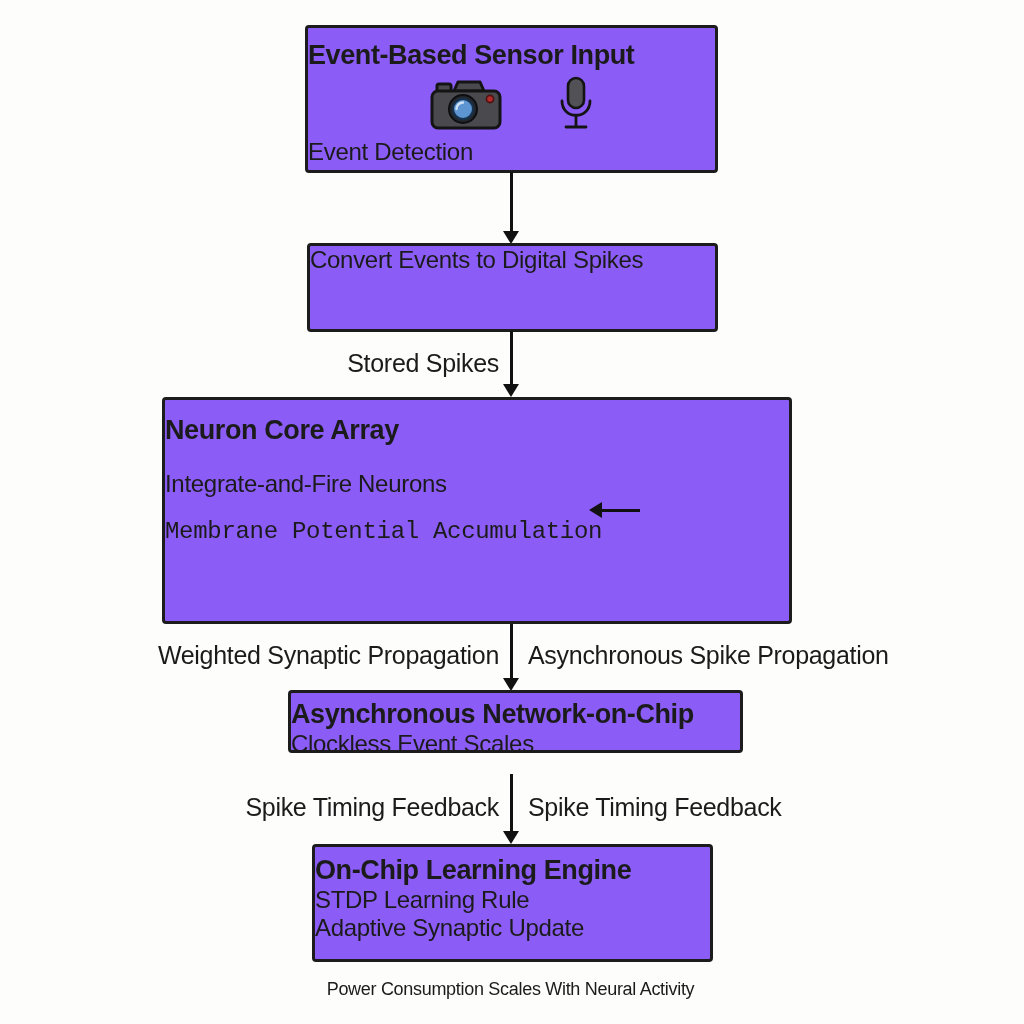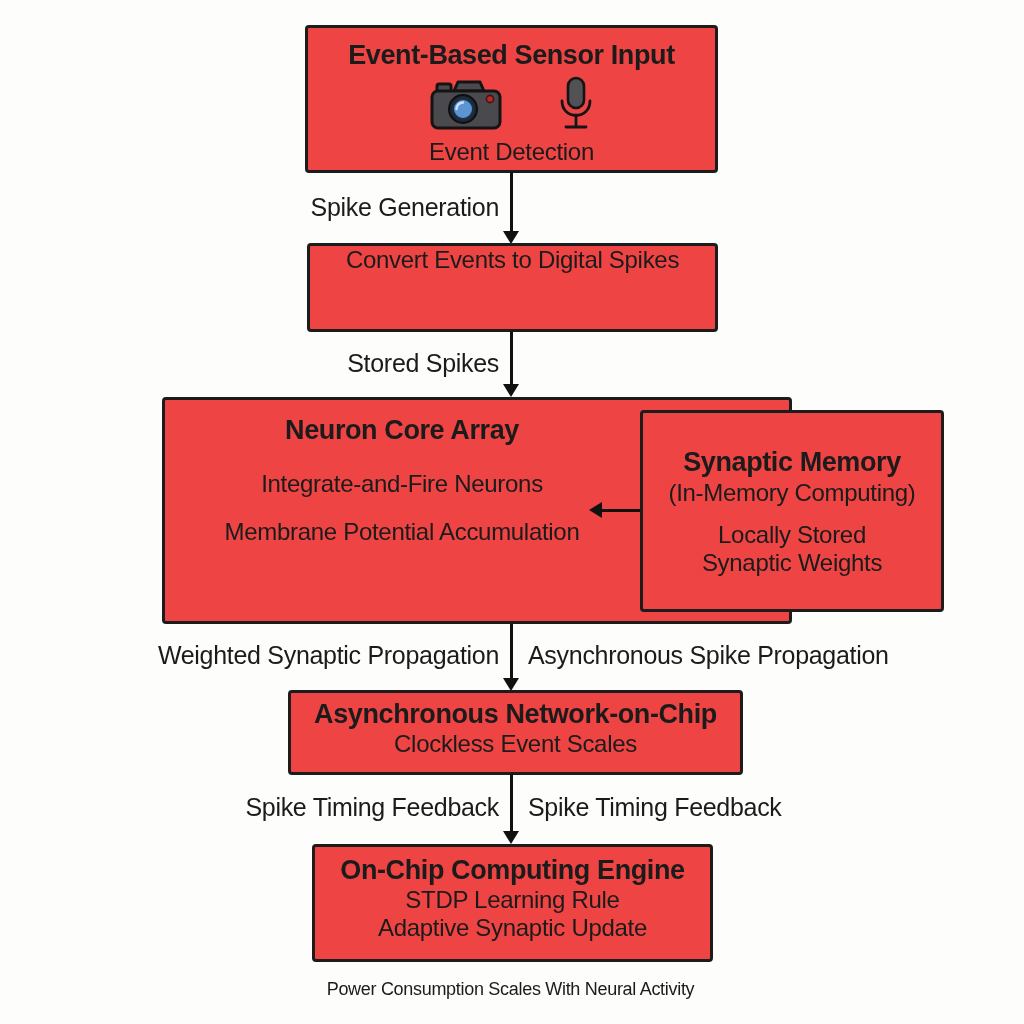--- a/index.html
+++ b/index.html
@@ -8,60 +8,60 @@
     background: #fdfdfc;
     font-family: "Liberation Sans", sans-serif;
     color: #1b1b1b;
     position: relative;
     overflow: hidden;
   }
   .canvas { position: absolute; inset: 0; }
 
   .node {
     position: absolute;
-    background: #ef4444;
+    background: #8b5cf6;
     border: 3px solid #1c1c1c;
     border-radius: 4px;
     box-sizing: border-box;
-    text-align: center;
+    text-align: left;
   }
   .node-title {
     font-size: 27px;
     font-weight: bold;
     letter-spacing: -0.4px;
     line-height: 32px;
   }
   .node-sub {
     font-size: 24px;
     letter-spacing: -0.3px;
     line-height: 28px;
   }
 
   
   .n-sensor   { left: 305px; top: 25px;  width: 413px; height: 148px; }
   .n-encoder  { left: 307px; top: 243px; width: 411px; height: 89px;  }
-  .n-core     { left: 162px; top: 397px; width: 630px; height: 227px; z-index: 1; padding-right: 178px; padding-left: 28px; }
+  .n-core     { left: 162px; top: 397px; width: 630px; height: 227px; z-index: 1; padding-right: 178px; }
   .n-memory   { left: 640px; top: 410px; width: 304px; height: 202px; z-index: 2; }
-  .n-noc      { left: 288px; top: 690px; width: 455px; height: 85px;  }
+  .n-noc      { left: 288px; top: 690px; width: 455px; height: 63px;  }
   .n-learning { left: 312px; top: 844px; width: 401px; height: 118px; }
 
   .n-sensor .node-title { margin-top: 11px; }
   .sensor-icons {
     margin-top: 5px;
     display: flex; justify-content: center; align-items: center; gap: 52px;
     height: 58px;
   }
   .n-sensor .node-sub { margin-top: 4px; }
 
   .n-encoder .node-title { margin-top: 7px; }
 
   .n-core .node-title { margin-top: 14px; }
   .core-line { font-size: 24px; letter-spacing: -0.3px; line-height: 27px; }
   .core-line.l1 { margin-top: 24px; }
-  .core-line.l2 { margin-top: 21px; }
+  .core-line.l2 { margin-top: 21px; font-family: Liberation Mono, monospace; }
   .core-line.l3 { margin-top: 21px; }
 
   .n-memory .node-title { margin-top: 33px; }
   .n-memory .paren { font-size: 24px; letter-spacing: -0.3px; line-height: 30px; }
   .n-memory .mem-line1 { margin-top: 13px; }
 
   .n-noc .node-title { margin-top: 5px; }
   .n-learning .node-title { margin-top: 7px; }
 
   
@@ -140,62 +140,55 @@
         <path d="M6 25 C6 44, 34 44, 34 25" fill="none" stroke="#141414" stroke-width="2.8" stroke-linecap="round"></path>
         <line x1="20" y1="39" x2="20" y2="50" stroke="#141414" stroke-width="2.8"></line>
         <line x1="10" y1="51" x2="30" y2="51" stroke="#141414" stroke-width="2.8" stroke-linecap="round"></line>
       </svg>
     </div>
     <div class="node-sub">Event Detection</div>
   </div>
 
   <div class="vline a1-line"></div>
   <div class="vhead a1-head"></div>
-  <div class="edge-label lbl-spike-gen">Spike Generation</div>
 
   <div class="node n-encoder">
     <div class="node-sub">Convert Events to Digital Spikes</div>
   </div>
 
   <div class="vline a2-line"></div>
   <div class="vhead a2-head"></div>
   <div class="edge-label lbl-input-spk">Stored Spikes</div>
 
   <div class="node n-core">
     <div class="node-title">Neuron Core Array</div>
     <div class="core-line l1">Integrate-and-Fire Neurons</div>
     <div class="core-line l2">Membrane Potential Accumulation</div>
   </div>
 
-  <div class="node n-memory">
-    <div class="node-title">Synaptic Memory</div>
-    <div class="node-sub paren">(In-Memory Computing)</div>
-    <div class="node-sub mem-line1">Locally Stored</div>
-    <div class="node-sub">Synaptic Weights</div>
-  </div>
 
   <div class="mem-arrow-line"></div>
   <div class="mem-arrow-head"></div>
 
   <div class="vline a3-line"></div>
   <div class="vhead a3-head"></div>
   <div class="edge-label lbl-weighted">Weighted Synaptic Propagation</div>
   <div class="edge-label lbl-async">Asynchronous Spike Propagation</div>
 
   <div class="node n-noc">
     <div class="node-title">Asynchronous Network-on-Chip</div>
     <div class="node-sub">Clockless Event Scales</div>
   </div>
 
   <div class="vline a4-line"></div>
   <div class="vhead a4-head"></div>
   <div class="edge-label lbl-stf-left">Spike Timing Feedback</div>
   <div class="edge-label lbl-stf-right">Spike Timing Feedback</div>
 
   <div class="node n-learning">
-    <div class="node-title">On-Chip Computing Engine</div>
+    <div class="node-title">On-Chip Learning Engine</div>
     <div class="node-sub">STDP Learning Rule</div>
     <div class="node-sub">Adaptive Synaptic Update</div>
   </div>
 
   <div class="caption">Power Consumption Scales With Neural Activity</div>
 
 </div>
 
 </body></html>

